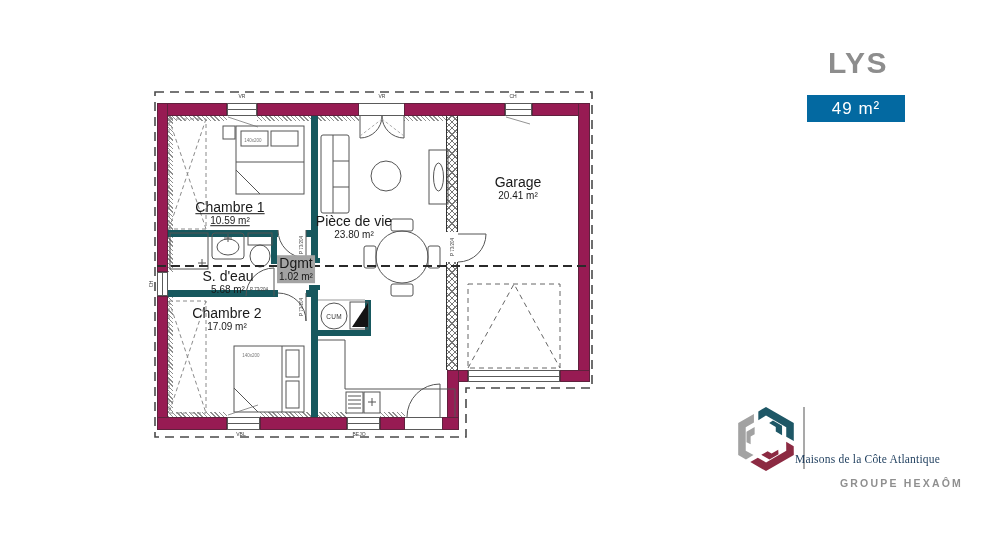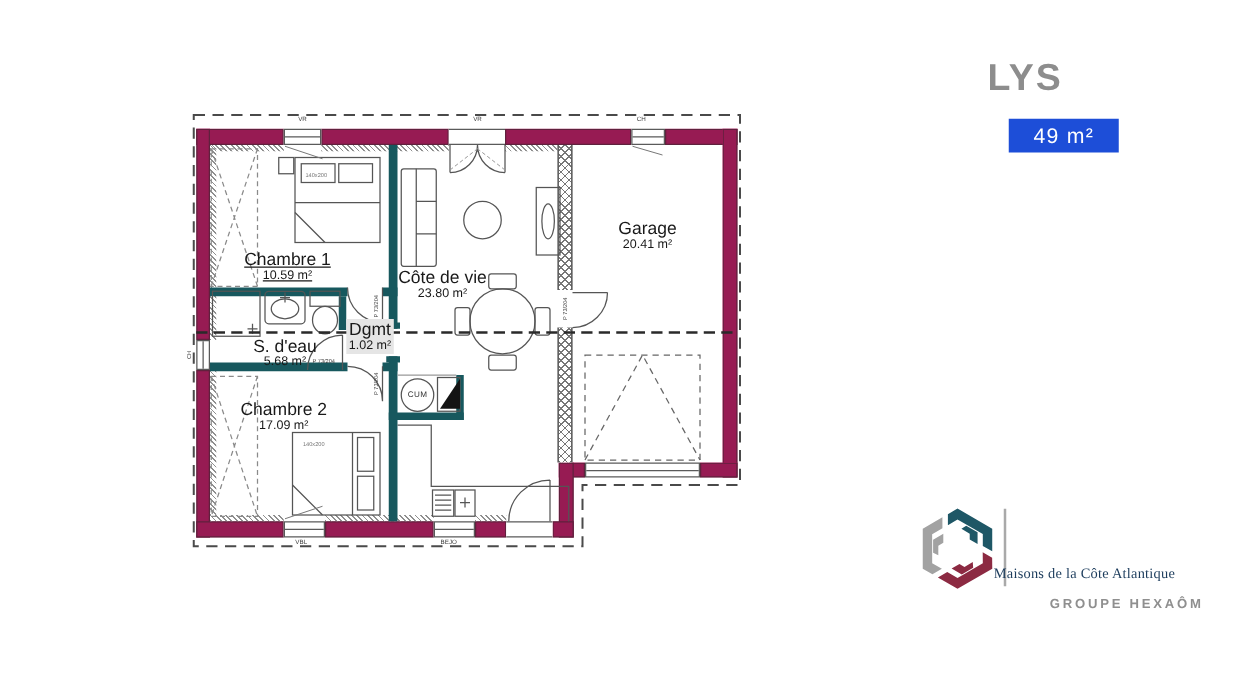--- a/index.html
+++ b/index.html
@@ -19,25 +19,25 @@
   .win.v::before{content:"";position:absolute;top:0;bottom:0;left:50%;width:1px;margin-left:-.5px;background:#5a5a5a;}
   .doorgap{position:absolute;background:#fff;border-top:1px solid #5a5a5a;border-bottom:1px solid #5a5a5a;box-sizing:border-box;}
   
   .rl{position:absolute;transform:translate(-50%,-50%);text-align:center;color:#191919;white-space:nowrap;line-height:1.15;}
   .rn{display:block;font-size:14px;}
   .ra{display:block;font-size:10px;}
   .tl{position:absolute;transform:translate(-50%,-50%);font-size:5px;color:#3d3d3d;white-space:nowrap;}
   .tlv{position:absolute;transform:translate(-50%,-50%) rotate(-90deg);font-size:4.5px;color:#3d3d3d;white-space:nowrap;}
   .mic{font-size:4.5px;}
   .cumtxt{position:absolute;transform:translate(-50%,-50%);font-size:6.5px;color:#333;letter-spacing:.3px;}
-  .dgm{background:#e5e5e5;padding:0 2px;}
-  
-  #model-name{position:absolute;left:790px;top:46px;width:136px;
+  .dgm{background:#a3a3a3;padding:0 2px;}
+  
+  #model-name{position:absolute;left:790px;top:46px;width:136px;text-align:center;
       font-size:30px;font-weight:bold;letter-spacing:1.5px;color:#8d8d8d;}
-  #area-badge{position:absolute;left:807px;top:95px;width:88px;height:27px;background:#1d4ed8;
+  #area-badge{position:absolute;left:807px;top:95px;width:98px;height:27px;background:#0369a1;
       color:#fff;font-size:17px;line-height:27px;text-align:center;letter-spacing:1px;}
   
   #brand{position:absolute;left:725px;top:394px;width:250px;height:110px;}
   #cube{position:absolute;left:6px;top:8px;}
   #brand-divider{position:absolute;left:78px;top:13px;width:1.5px;height:62px;background:#a9a9a9;}
   #mca-word{position:absolute;left:86px;top:4px;font-family:"Liberation Serif",serif;
       font-size:52px;line-height:52px;color:#1c3c5c;letter-spacing:5px;}
   #mca-tagline{position:absolute;left:70px;top:59px;width:152px;font-family:"Liberation Serif",serif;
       font-size:11.5px;color:#1c3c5c;letter-spacing:.2px;white-space:nowrap;}
   #mca-group{position:absolute;left:87px;top:83px;width:151px;text-align:right;
@@ -201,36 +201,36 @@
       <g stroke="#2a2a2a" stroke-width="2" fill="none" stroke-dasharray="9,5">
         <path d="M157,266 L590,266"></path>
       </g>
     </svg>
 
     <div class="rl" style="left:230px;top:213px;text-decoration:underline;">
       <span class="rn">Chambre 1</span>
       <span class="ra">10.59 m²</span>
     </div>
     <div class="rl" style="left:354px;top:227px;">
-      <span class="rn">Côte de vie</span>
+      <span class="rn">Pièce de vie</span>
       <span class="ra">23.80 m²</span>
     </div>
     <div class="rl" style="left:518px;top:188px;">
       <span class="rn">Garage</span>
       <span class="ra">20.41 m²</span>
     </div>
     <div class="rl" style="left:228px;top:282px;">
       <span class="rn">S. d'eau</span>
       <span class="ra">5.68 m²</span>
     </div>
     <div class="rl dgm" style="left:296px;top:269px;">
       <span class="rn">Dgmt</span>
       <span class="ra">1.02 m²</span>
     </div>
-    <div class="rl" style="left:227px;top:333px;">
+    <div class="rl" style="left:227px;top:319px;">
       <span class="rn">Chambre 2</span>
       <span class="ra">17.09 m²</span>
     </div>
 
     <div class="cumtxt" style="left:334px;top:316px;">CUM</div>
     <div class="tl mic" style="left:253px;top:140px;color:#777;">140x200</div>
     <div class="tl mic" style="left:251px;top:355px;color:#777;">140x200</div>
     <div class="tl" style="left:242px;top:96px;">VR</div>
     <div class="tl" style="left:382px;top:96px;">VR</div>
     <div class="tl" style="left:513px;top:96px;">CH</div>

